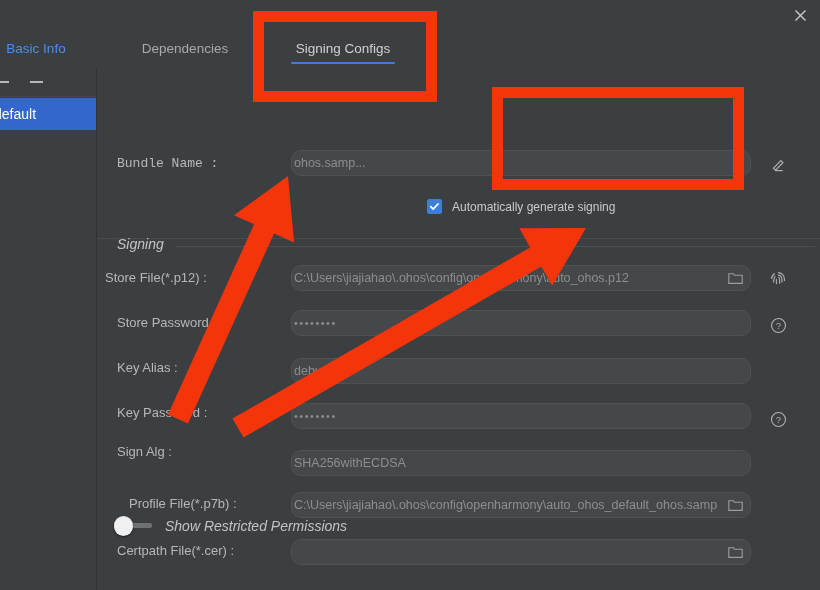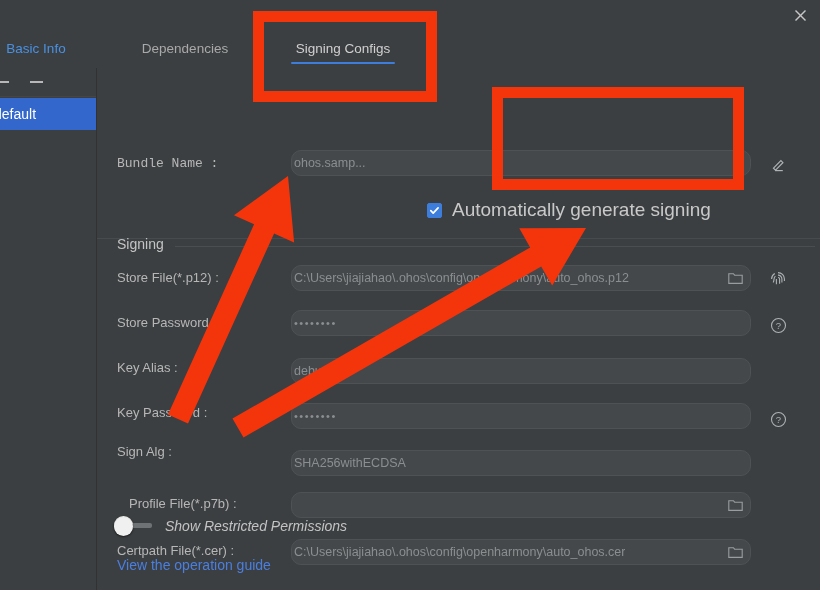--- a/index.html
+++ b/index.html
@@ -153,21 +153,21 @@
   }
 
   
   .cb-row{position:absolute;display:flex;align-items:center;cursor:pointer;}
   .cb-box{
     width:15px;height:15px;border-radius:2px;
     background:#3d7ddb;border:1px solid #3d7ddb;
     display:flex;align-items:center;justify-content:center;
     box-sizing:border-box;
   }
-  .cb-label{margin-left:10px;font-size:19px;color:#c9c9c9;white-space:nowrap;}
+  .cb-label{margin-left:10px;font-size:12px;color:#c9c9c9;white-space:nowrap;}
 
   
   .anno{position:absolute;left:0;top:0;width:820px;height:590px;pointer-events:none;}
   .anno-box{
     position:absolute;border:11px solid #f4350c;box-sizing:border-box;
   }
 </style>
 </head>
 <body>
 
@@ -226,24 +226,24 @@
       <span class="cb-box">
         <svg width="11" height="11" viewBox="0 0 11 11" aria-hidden="true">
           <polyline points="1.8,5.6 4.2,8.1 9.1,2.8" fill="none" stroke="#ffffff" stroke-width="1.7" stroke-linecap="round" stroke-linejoin="round"></polyline>
         </svg>
       </span>
       <span class="cb-label">Automatically generate signing</span>
     </div>
 
     <div class="hdivider" style="left:0px;top:170px;width:723px;"></div>
 
-    <div class="section-title" style="left:20px;top:168px;">Signing</div>
+    <div class="section-title" style="left:20px;top:168px;font-style:italic;">Signing</div>
     <div class="section-line" style="left:78px;top:178px;width:640px;"></div>
 
-    <div class="row-label" style="left:20px;top:202px;">Store File(*.p12)&nbsp;:</div>
+    <div class="row-label" style="left:8px;top:202px;">Store File(*.p12)&nbsp;:</div>
     <div class="field" style="left:194px;top:197px;width:460px;height:26px;">
       <span class="val">C:\Users\jiajiahao\.ohos\config\openharmony\auto_ohos.p12</span>
       <span class="folder-icon">
         <svg width="15" height="13" viewBox="0 0 15 13" aria-hidden="true">
           <path d="M0.8 2.2 h4.6 l1.2 1.5 h7.6 v8.2 h-13.4 z" fill="none" stroke="#9a9d9f" stroke-width="1.1"></path>
         </svg>
       </span>
     </div>
     <div class="side-icon" style="left:670px;top:200px;">
       <svg width="18" height="18" viewBox="0 0 18 18" aria-hidden="true">
@@ -284,50 +284,49 @@
       </svg>
     </div>
 
     <div class="row-label" style="left:20px;top:376px;">Sign Alg&nbsp;:</div>
     <div class="field" style="left:194px;top:382px;width:460px;height:26px;">
       <span class="val">SHA256withECDSA</span>
     </div>
 
     <div class="row-label" style="left:32px;top:428px;">Profile File(*.p7b)&nbsp;:</div>
     <div class="field" style="left:194px;top:424px;width:460px;height:26px;">
+      <span class="val" style="max-width:432px;">C:\Users\jiajiahao\.ohos\config\openharmony\auto_ohos_default_ohos.samp</span>
       <span class="folder-icon">
         <svg width="15" height="13" viewBox="0 0 15 13" aria-hidden="true">
           <path d="M0.8 2.2 h4.6 l1.2 1.5 h7.6 v8.2 h-13.4 z" fill="none" stroke="#9a9d9f" stroke-width="1.1"></path>
         </svg>
       </span>
     </div>
 
     <div class="row-label" style="left:20px;top:475px;text-align:center;">Certpath File(*.cer)&nbsp;:</div>
     <div class="field" style="left:194px;top:471px;width:460px;height:26px;">
-      <span class="val">C:\Users\jiajiahao\.ohos\config\openharmony\auto_ohos.cer</span>
       <span class="folder-icon">
         <svg width="15" height="13" viewBox="0 0 15 13" aria-hidden="true">
           <path d="M0.8 2.2 h4.6 l1.2 1.5 h7.6 v8.2 h-13.4 z" fill="none" stroke="#9a9d9f" stroke-width="1.1"></path>
         </svg>
       </span>
     </div>
 
     <div class="toggle" style="left:17px;top:447px;top:447px;">
         <span class="track"></span>
         <span class="knob"></span>
       </div>
 
     <div class="toggle" style="left:17px;top:448px;">
         <span class="track"></span>
         <span class="knob"></span>
       </div>
 
     <div class="toggle-label" style="left:68px;top:450px;font-style:italic;">Show Restricted Permissions</div>
 
-    <div class="link" style="left:20px;top:489px;">View the operation guide</div>
   </div>
 
   <div class="anno">
     <div class="anno-box" id="anno-box-0" style="left: 253px; top: 11px; width: 184px; height: 91px; border-color: rgb(244, 53, 12);"></div>
     <div class="anno-box" id="anno-box-1" style="left: 492px; top: 87px; width: 252px; height: 103px; border-color: rgb(244, 53, 12);"></div>
     <svg width="820" height="590" style="position:absolute;left:0;top:0;" aria-hidden="true">
       <g id="anno-arrows">
           <polygon points="188.0,423.5 274.1,233.4 294.1,242.4 288.0,176.0 234.0,215.2 254.1,224.3 168.0,414.5" fill="#f4350c"></polygon>
           <polygon points="243.5,437.5 541.2,266.4 552.2,285.5 586.0,228.0 519.3,228.3 530.2,247.4 232.5,418.5" fill="#f4350c"></polygon>
         </g>

